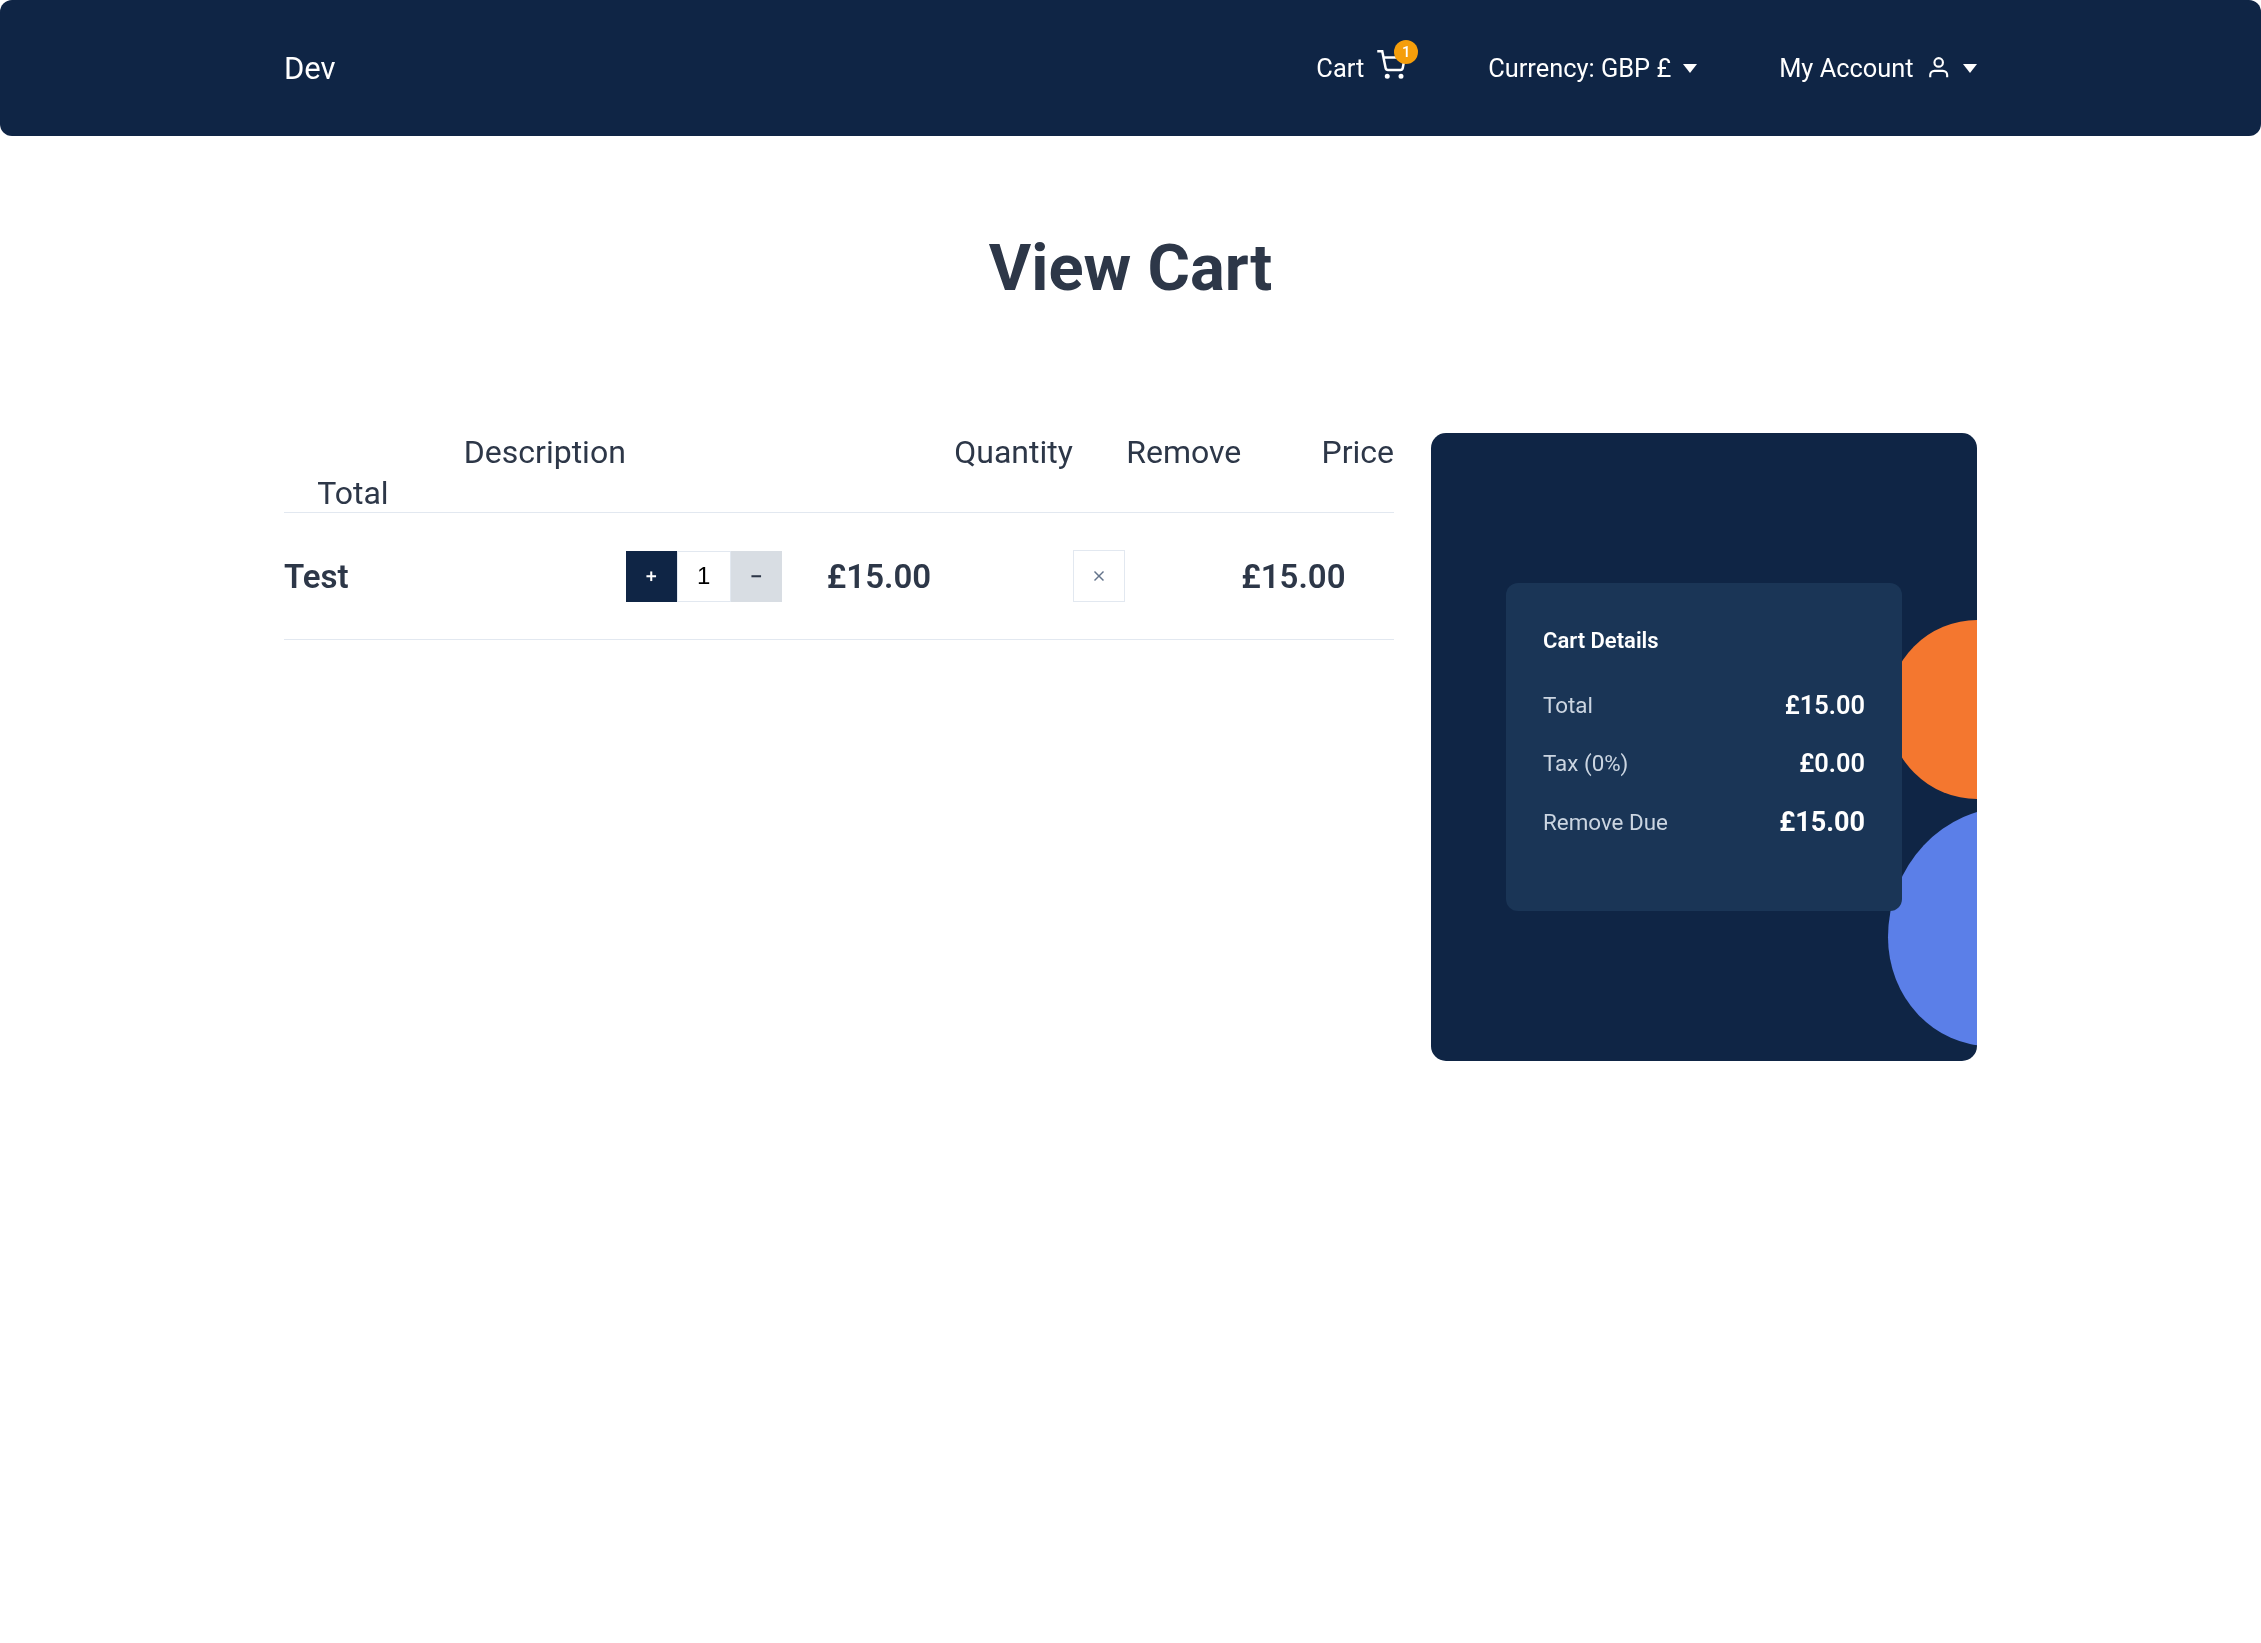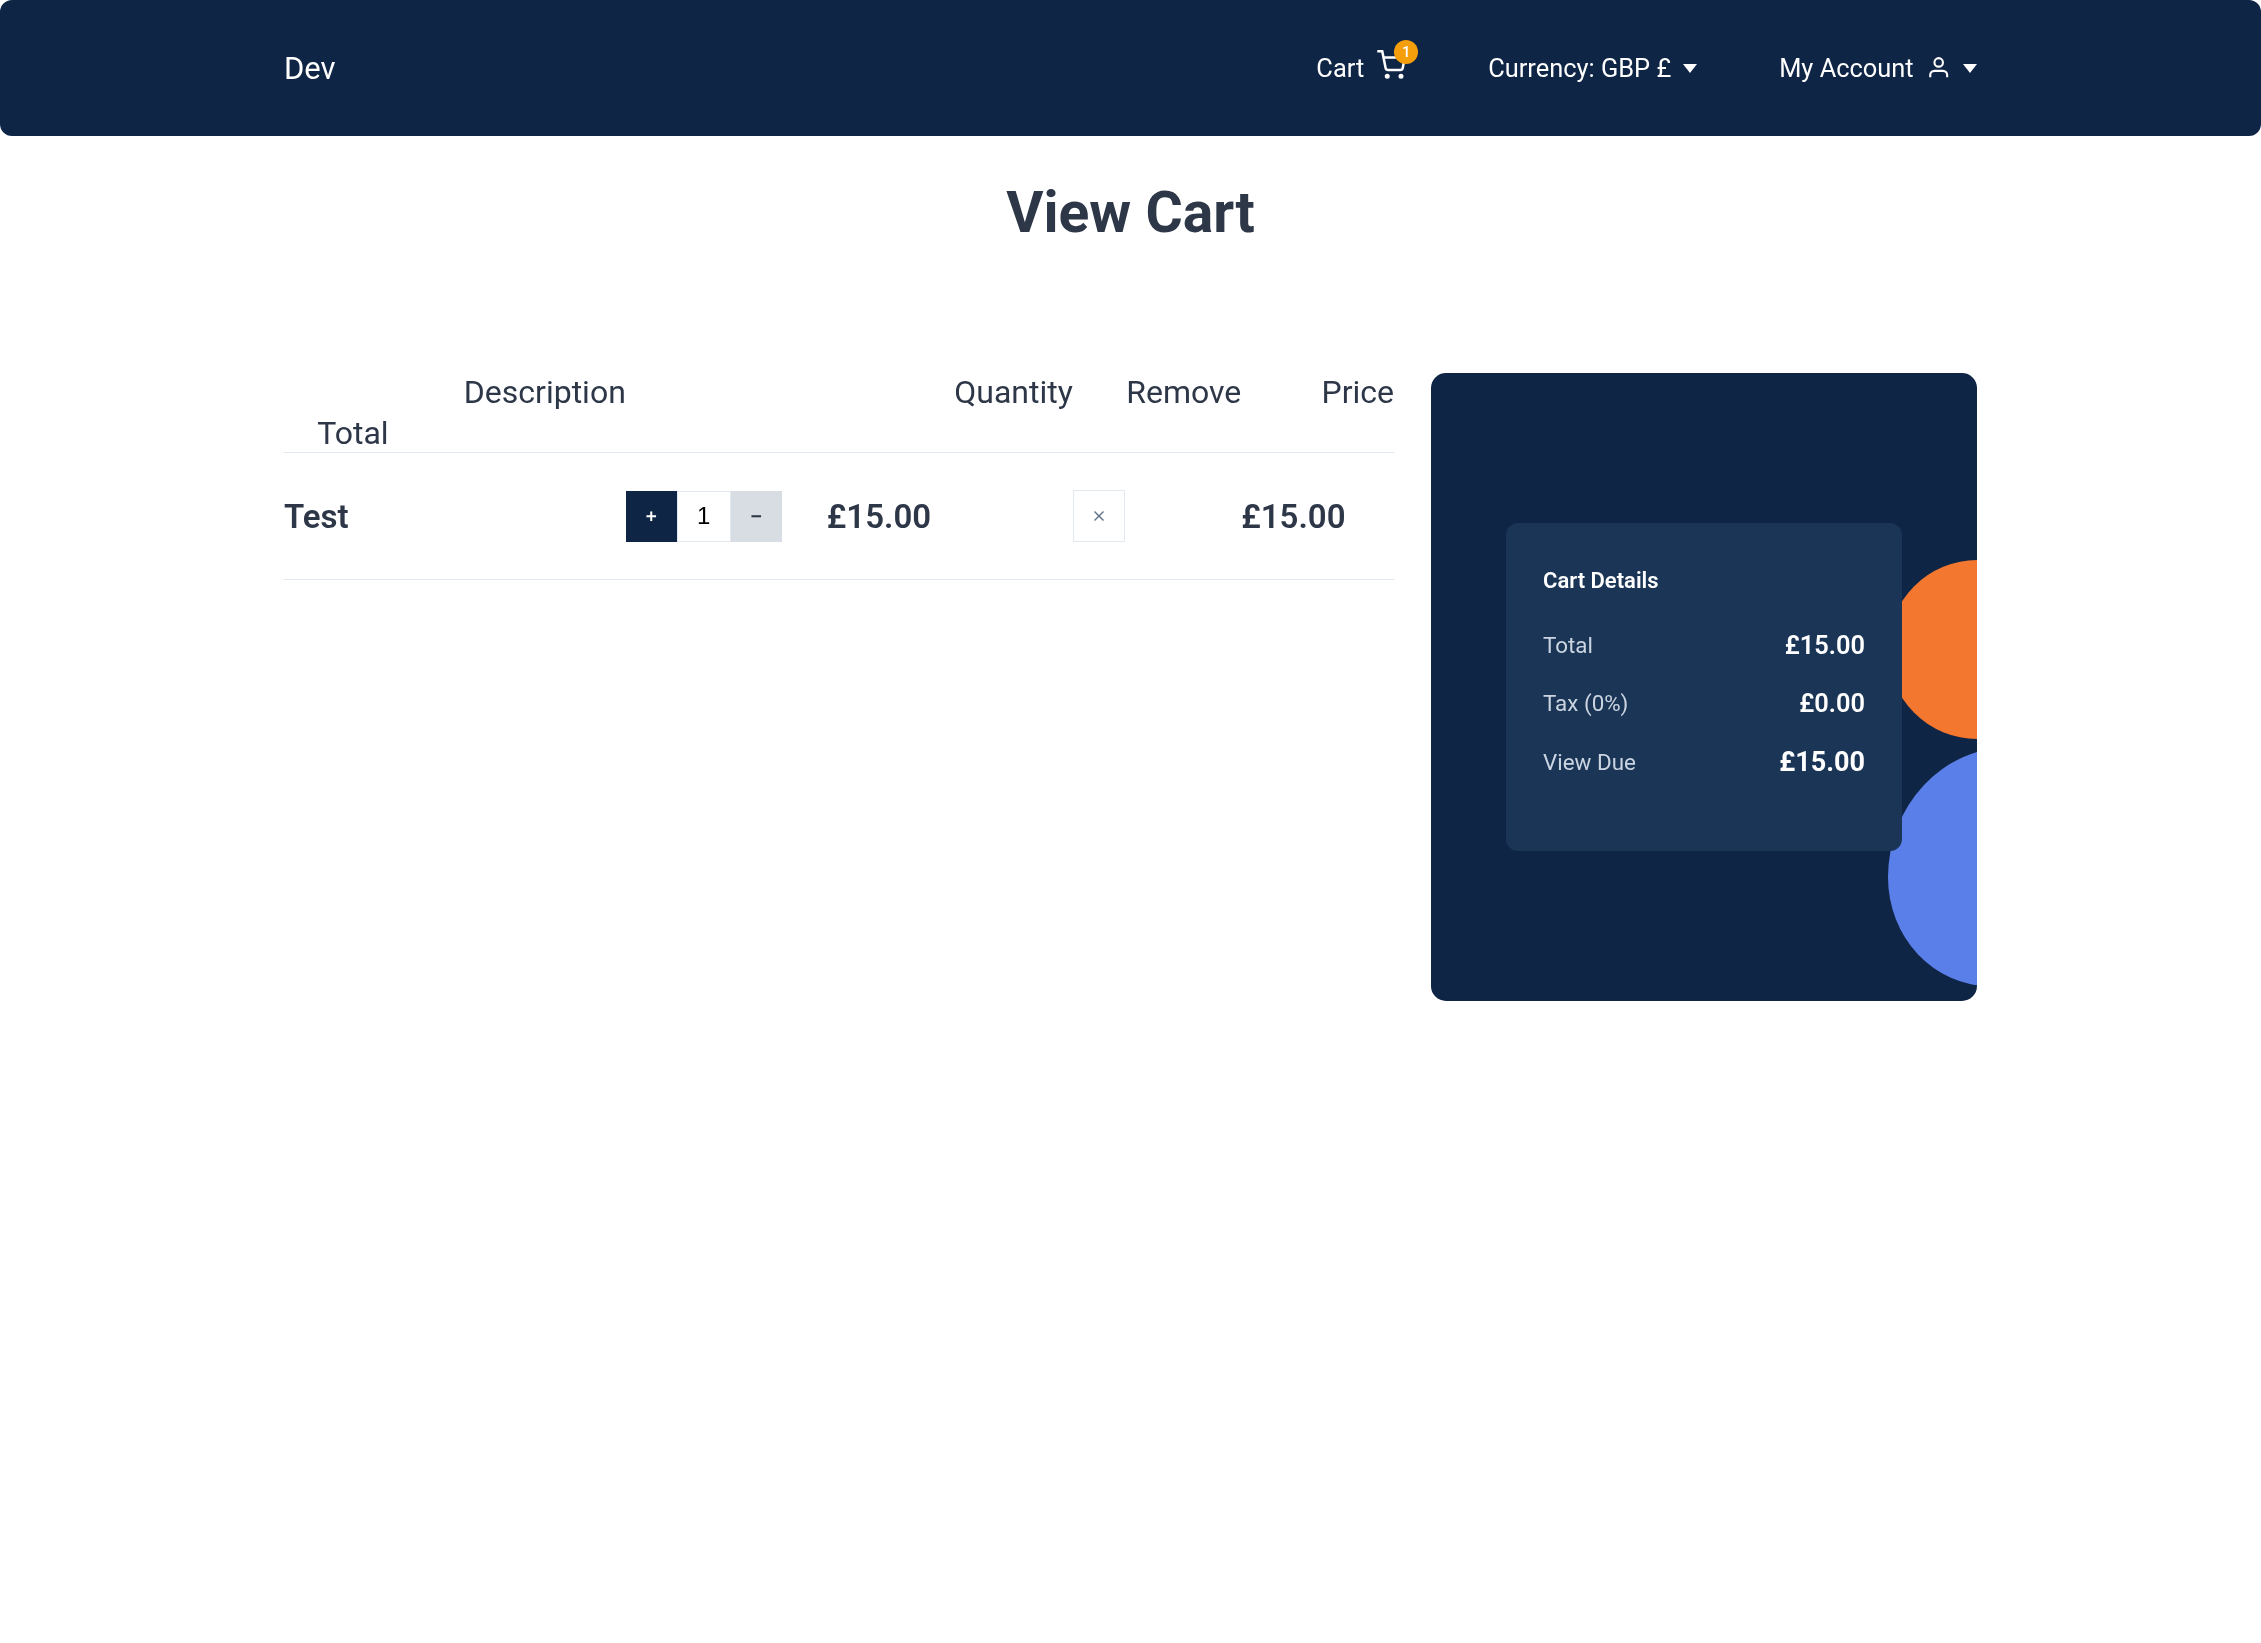--- a/index.html
+++ b/index.html
@@ -11,21 +11,21 @@
     .header-right { display: flex; align-items: center; gap: 82px; }
     .header-item { display: flex; align-items: center; gap: 12px; font-size: 25.4px; cursor: pointer; }
     .cart-icon-wrap { position: relative; }
     .cart-icon { width: 30px; height: 30px; }
     .cart-badge { position: absolute; top: -10.5px; right: -12px; background: #f59e0b; color: #fff; border-radius: 50%; width: 24px; height: 24px; display: flex; align-items: center; justify-content: center; font-size: 15px; font-weight: 500; }
     .caret { width: 0; height: 0; border-left: 7.5px solid transparent; border-right: 7.5px solid transparent; border-top: 9px solid #fff; }
     .user-icon { width: 25.4px; height: 25.4px; }
     
     
     .main { padding: 0 284px; min-height: calc(100vh - 120px - 112px); }
-    .page-title { font-size: 57px; font-weight: 700; text-align: center; margin-top: 43px; color: #2d3748; }
+    .page-title { font-size: 65px; font-weight: 700; text-align: center; margin-top: 94px; color: #2d3748; }
     
     .content-wrap { display: flex; gap: 37px; margin-top: 127px; align-items: flex-start; }
     
     
     .table-wrap { flex: 1; }
     table { width: 100%; border-collapse: collapse; }
     thead th { text-align: right; font-size: 32px; font-weight: 400; color: #2d3748; padding-bottom: 37px; vertical-align: top; }
     thead th.col-total { padding-top: 41px; padding-bottom: 0; }
     thead th.col-desc { padding-left: 0; }
     thead tr { border-bottom: 1.5px solid #e2e8f0; }
@@ -145,20 +145,20 @@
         <h2 class="cart-box-title">Cart Details</h2>
         <div class="cart-row">
           <span class="cart-row-label">Total</span>
           <span class="cart-row-value">£15.00</span>
         </div>
         <div class="cart-row">
           <span class="cart-row-label">Tax (0%)</span>
           <span class="cart-row-value">£0.00</span>
         </div>
         <div class="cart-row due">
-          <span class="cart-row-label">View Due</span>
+          <span class="cart-row-label">Remove Due</span>
           <span class="cart-row-value">£15.00</span>
         </div>
       </div>
     </aside>
   </div>
 </main>
 
 
 </body></html>

